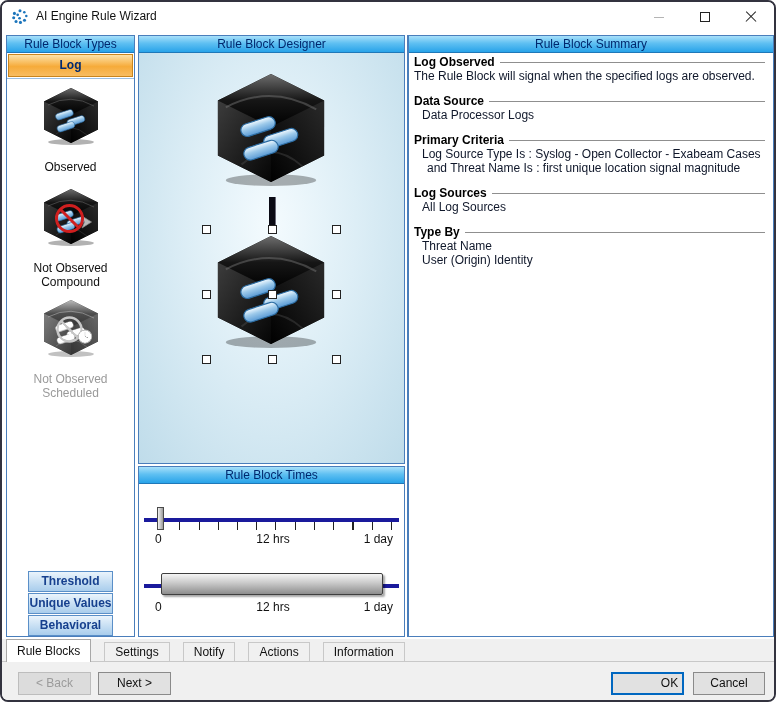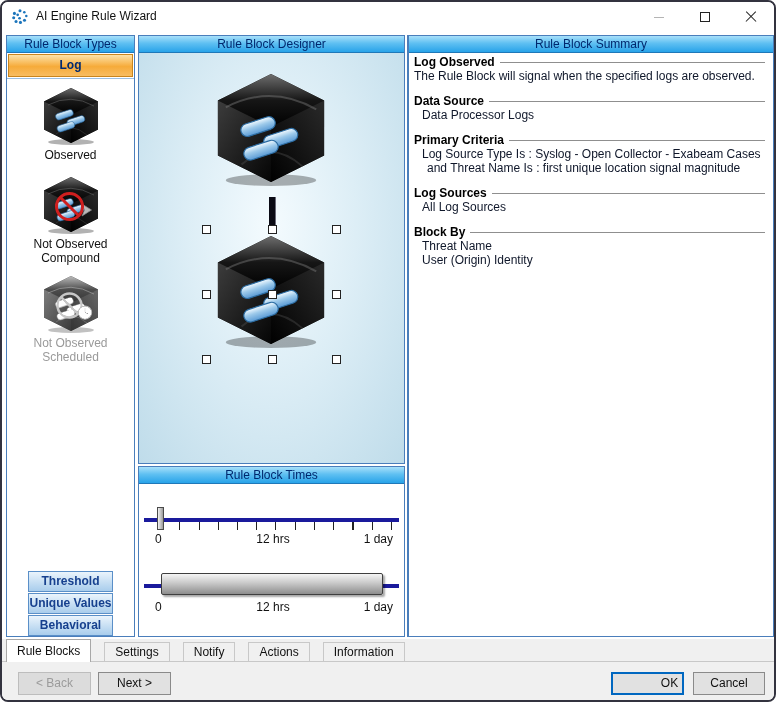--- a/index.html
+++ b/index.html
@@ -43,21 +43,21 @@
   }
   .log-btn {
     margin:1px; height:23px; line-height:21px; text-align:center;
     font-size:12px; font-weight:bold; color:#002a70;
     background:linear-gradient(180deg,#fde2a8 0%,#f6ab3a 55%,#f8bd62 100%);
     border:1px solid #c9851d; cursor:pointer;
   }
   .type-list { flex:1; display:flex; flex-direction:column; align-items:center; border-top:1px solid #9dbfe0; }
   .type-item { display:flex; flex-direction:column; align-items:center; }
   .type-item svg { width:62px; height:60px; }
-  .type-label { font-size:12px; color:#111; text-align:center; line-height:14px; margin-top:2px; }
+  .type-label { font-size:12px; color:#111; text-align:center; line-height:14px; margin-top:14px; }
   .type-item.disabled .type-label { color:#9a9a9a; }
   .type-item.disabled svg { filter:grayscale(1) brightness(1.55) opacity(0.8); }
   .ti-1 { margin-top:7px; }
   .ti-2 { margin-top:13px; }
   .ti-3 { margin-top:9px; }
   .left-bottom { margin-top:auto; display:flex; flex-direction:column; }
   .blue-btn {
     height:21px; line-height:19px; text-align:center; margin-top:1px;
     font-size:12px; font-weight:bold; color:#16408e;
     background:linear-gradient(180deg,#eaf4fc 0%,#c2dcf2 60%,#a9cdEC 100%);
@@ -325,21 +325,21 @@
       <div class="sum-section">
         <div class="sum-title">
             <span>Log Sources</span>
             <span class="hr"></span>
           </div>
         <div class="sum-line indent">All Log Sources</div>
       </div>
 
       <div class="sum-section">
         <div class="sum-title">
-            <span>Block By</span>
+            <span>Type By</span>
             <span class="hr"></span>
           </div>
         <div class="sum-line indent">Threat Name</div>
         <div class="sum-line indent">User (Origin) Identity</div>
       </div>
 
     </div>
   </div>
 
   <div class="bottom-area">

